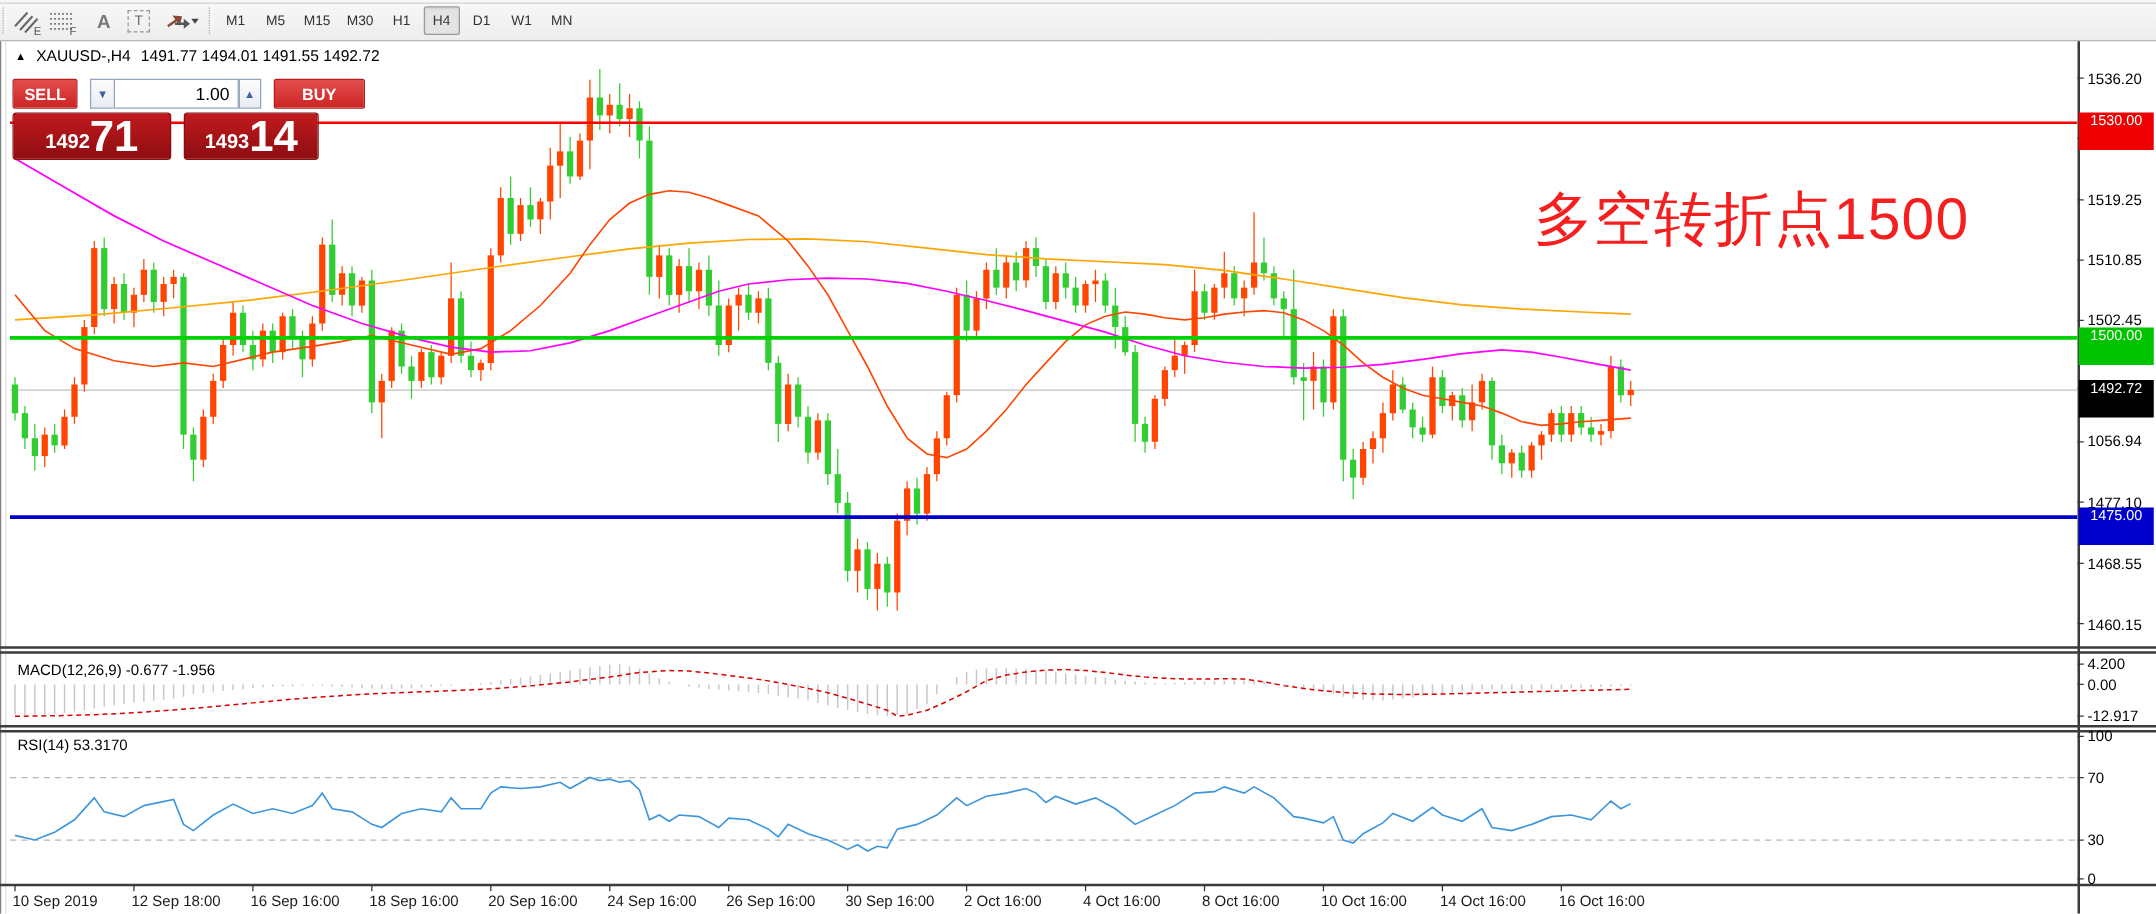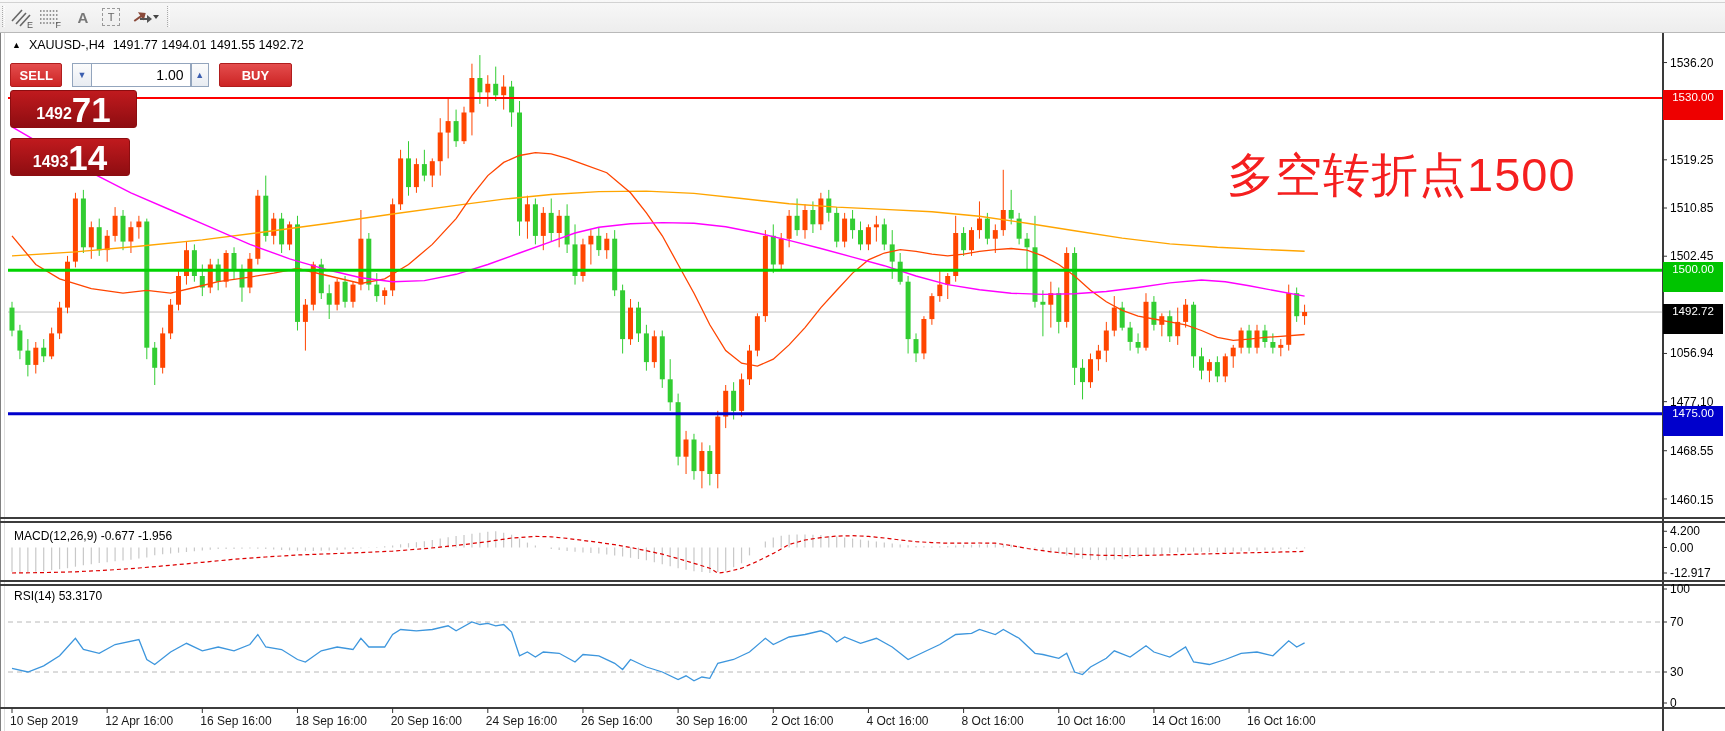--- a/index.html
+++ b/index.html
@@ -49,25 +49,25 @@
   .tradebtn { background:linear-gradient(#e44d4d,#cc2424); color:#fff; font-weight:bold; font-size:13px;
               display:flex; align-items:center; justify-content:center; border:1px solid #b01d1d;
               border-radius:2px; cursor:pointer; }
   #sellbtn { width:58px; }
   #buybtn  { width:81px; margin-left:10px; }
   .spinbtn { width:20px; background:linear-gradient(#fcfcfc,#e8ecf2); border:1px solid #93a5bd;
              color:#3c5fb0; font-size:9px; display:flex; align-items:center; justify-content:center; cursor:pointer; }
   #spindown { margin-left:10px; border-right:none; }
   #volfield { width:100px; border:1px solid #93a5bd; font-size:14px; color:#000;
               text-align:right; padding-right:6px; font-family:"Liberation Sans",sans-serif; }
-  #quotes { display:flex; margin-top:3px; gap:10px;flex-direction:column; }
+  #quotes { display:flex; margin-top:3px; gap:10px; }
   .quotebox { height:38px; border-radius:3px; border:1px solid #8c0d10;
               background:linear-gradient(#c01a1e,#8e0d11); color:#fff; display:flex;
               align-items:baseline; justify-content:center; padding-top:0; cursor:pointer; }
-  #sellquote { width:127px; } #buyquote { width:120px; }
+  #sellquote { width:127px; } #buyquote { width:108px; }
   .qsmall { font-size:16px; font-weight:bold; align-self:center; margin-top:10px; }
   .qbig { font-size:35px; font-weight:bold; line-height:38px; }
 
   
   #annotation { position:absolute; left:1227px; top:144px; z-index:4; font-size:47px;
                 white-space:nowrap; letter-spacing:1px; }
 </style>
 </head>
 <body>
 
@@ -111,20 +111,31 @@
 
     <div class="iconbtn" style="left:128px; width:34px">
       <svg width="30" height="18" viewBox="0 0 30 18">
         <path d="M3 8 L11 8 L11 4 L17 9 L11 14 L11 10 L3 10 Z" fill="#8a4a3a" transform="rotate(-35 10 9)"></path>
         <path d="M8 12 L15 12 L15 9 L20 13 L15 17 L15 14 L8 14 Z" fill="#555" transform="translate(2,-2)"></path>
         <path d="M23 7 L29 7 L26 11 Z" fill="#444"></path>
       </svg>
     </div>
 
     <div class="grip" style="left:167px"></div>
+    <div id="tfbar">
+        <div class="tfbtn">M1</div>
+        <div class="tfbtn">M5</div>
+        <div class="tfbtn">M15</div>
+        <div class="tfbtn">M30</div>
+        <div class="tfbtn">H1</div>
+        <div class="tfbtn active">H4</div>
+        <div class="tfbtn">D1</div>
+        <div class="tfbtn">W1</div>
+        <div class="tfbtn">MN</div>
+      </div>
   </div>
 
   <div class="vline-left1"></div>
   <div class="vline-left2"></div>
   <div class="axis-vline"></div>
   <div class="sep" style="top:517px"></div>
   <div class="sep" style="top:521px"></div>
   <div class="sep" style="top:580px"></div>
   <div class="sep" style="top:584px"></div>
   <div class="sep" style="top:707px"></div>
@@ -734,21 +745,21 @@
       <div class="ticklabel" style="top: 615px;">70</div>
       <div class="ticklabel" style="top: 665px;">30</div>
       <div class="ticklabel" style="top: 696px;">0</div>
       <div class="badge" style="top: 90.119px; background: rgb(238, 0, 0);">1530.00</div>
       <div class="badge" style="top: 262.262px; background: rgb(0, 196, 0);">1500.00</div>
       <div class="badge" style="top: 304.035px; background: rgb(0, 0, 0);">1492.72</div>
       <div class="badge" style="top: 405.714px; background: rgb(0, 0, 204);">1475.00</div>
     </div>
   <div id="xaxis">
       <div class="datelabel" style="left: 10px;">10 Sep 2019</div>
-      <div class="datelabel" style="left: 105.16px;">12 Apr 16:00</div>
+      <div class="datelabel" style="left: 105.16px;">12 Sep 18:00</div>
       <div class="datelabel" style="left: 200.32px;">16 Sep 16:00</div>
       <div class="datelabel" style="left: 295.48px;">18 Sep 16:00</div>
       <div class="datelabel" style="left: 390.64px;">20 Sep 16:00</div>
       <div class="datelabel" style="left: 485.8px;">24 Sep 16:00</div>
       <div class="datelabel" style="left: 580.96px;">26 Sep 16:00</div>
       <div class="datelabel" style="left: 676.12px;">30 Sep 16:00</div>
       <div class="datelabel" style="left: 771.28px;">2 Oct 16:00</div>
       <div class="datelabel" style="left: 866.44px;">4 Oct 16:00</div>
       <div class="datelabel" style="left: 961.6px;">8 Oct 16:00</div>
       <div class="datelabel" style="left: 1056.76px;">10 Oct 16:00</div>

